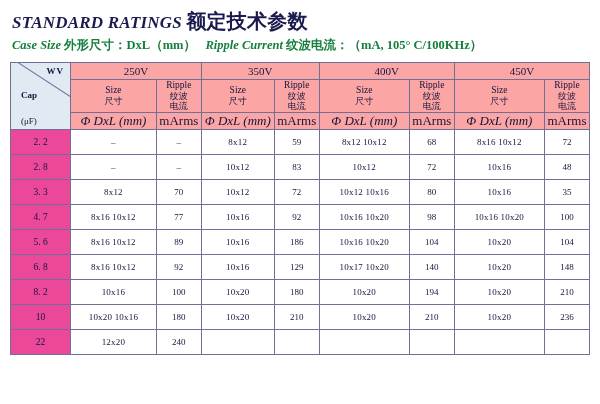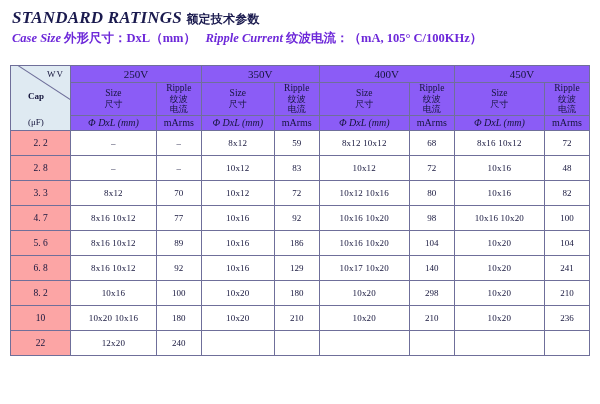--- a/index.html
+++ b/index.html
@@ -27,67 +27,67 @@
     font-weight: bold;
     font-style: italic;
     color: #1a1a4e;
     letter-spacing: 0.2px;
     white-space: nowrap;
     margin: 0 0 2px 2px;
   }
   .title-line .cjk {
     font-style: normal;
     font-weight: bold;
-    font-size: 12px;
+    font-size: 20px;
     margin-top: 35px;
   }
   .subtitle-line {
     font-family: "Liberation Serif", serif;
     font-size: 12.5px;
     font-weight: bold;
-    color: #6d28d9;
+    color: #15803d;
     white-space: nowrap;
-    margin: 0 0 18px 2px;
+    margin: 0 0 8px 2px;
   }
   .subtitle-line .en {
     font-style: italic;
   }
   table.ratings {
     border-collapse: collapse;
     width: 580px;
     table-layout: fixed;
     font-size: 9px;
     color: #15153c;
   }
   table.ratings td, table.ratings th {
     border: 1px solid #6f6f9a;
     text-align: center;
     vertical-align: middle;
     padding: 0;
     font-weight: normal;
   }
   .hdr {
-    background: #8b5cf6;
+    background: #fca5a5;
   }
   .volt {
     font-family: "Liberation Serif", serif;
     font-size: 11px;
     font-weight: bold;
     height: 16px;
   }
   .sub-h {
     height: 30px;
     line-height: 1.15;
     font-size: 9.5px;
   }
   .sub-h .l1 { display: block; }
   .sub-h .l2 { display: block; font-size: 9px; }
   .unit-h {
     height: 14px;
-    font-size: 10px;
+    font-size: 13px;
     font-style: italic;
     margin-left: 27px;
   }
   .unit-h.ma { font-style: normal; }
   .corner {
     position: relative;
     background: #dfeaf2;
     height: 60px;
     overflow: hidden;
   }
@@ -99,36 +99,36 @@
     height: 1px;
     background: #6f6f9a;
     transform: rotate(33deg);
     transform-origin: left center;
   }
   .corner .wv {
     position: absolute;
     top: 3px;
     right: 6px;
     font-size: 9px;
-    font-weight: normal;
+    font-weight: bold;
     letter-spacing: 1px;
     margin-left: 20px;
   }
   .corner .cap {
     position: absolute;
     bottom: 2px;
-    left: 17px;
+    left: 10px;
     font-size: 9px;
     line-height: 1.1;
     text-align: left;
   }
   .corner .cap .c1 { display: block; font-weight: bold; }
   .corner .cap .c2 { display: block; margin-top: 16px; }
   td.capcell {
-    background: #fca5a5;
+    background: #ec4899;
     height: 24px;
     font-size: 9.5px;
     text-align: center;
   }
   td.datacell {
     height: 24px;
     font-size: 9px;
     white-space: nowrap;
   }
   td.sizecell {
@@ -260,21 +260,21 @@
 
       <tr>
         <td class="capcell">3. 3</td>
         <td class="datacell sizecell">8x12</td>
         <td class="datacell">70</td>
         <td class="datacell sizecell">10x12</td>
         <td class="datacell">72</td>
         <td class="datacell sizecell">10x12   10x16</td>
         <td class="datacell">80</td>
         <td class="datacell sizecell">10x16</td>
-        <td class="datacell">82</td>
+        <td class="datacell">35</td>
       </tr>
 
       <tr>
         <td class="capcell">4. 7</td>
         <td class="datacell sizecell">8x16    10x12</td>
         <td class="datacell">77</td>
         <td class="datacell sizecell">10x16</td>
         <td class="datacell">92</td>
         <td class="datacell sizecell">10x16   10x20</td>
         <td class="datacell">98</td>
@@ -296,31 +296,31 @@
 
       <tr>
         <td class="capcell">6. 8</td>
         <td class="datacell sizecell">8x16    10x12</td>
         <td class="datacell">92</td>
         <td class="datacell sizecell">10x16</td>
         <td class="datacell">129</td>
         <td class="datacell sizecell">10x17   10x20</td>
         <td class="datacell">140</td>
         <td class="datacell sizecell">10x20</td>
-        <td class="datacell">241</td>
+        <td class="datacell">148</td>
       </tr>
 
       <tr>
         <td class="capcell">8. 2</td>
         <td class="datacell sizecell">10x16</td>
         <td class="datacell">100</td>
         <td class="datacell sizecell">10x20</td>
         <td class="datacell">180</td>
         <td class="datacell sizecell">10x20</td>
-        <td class="datacell">298</td>
+        <td class="datacell">194</td>
         <td class="datacell sizecell">10x20</td>
         <td class="datacell">210</td>
       </tr>
 
       <tr>
         <td class="capcell">10</td>
         <td class="datacell sizecell">10x20   10x16</td>
         <td class="datacell">180</td>
         <td class="datacell sizecell">10x20</td>
         <td class="datacell">210</td>

